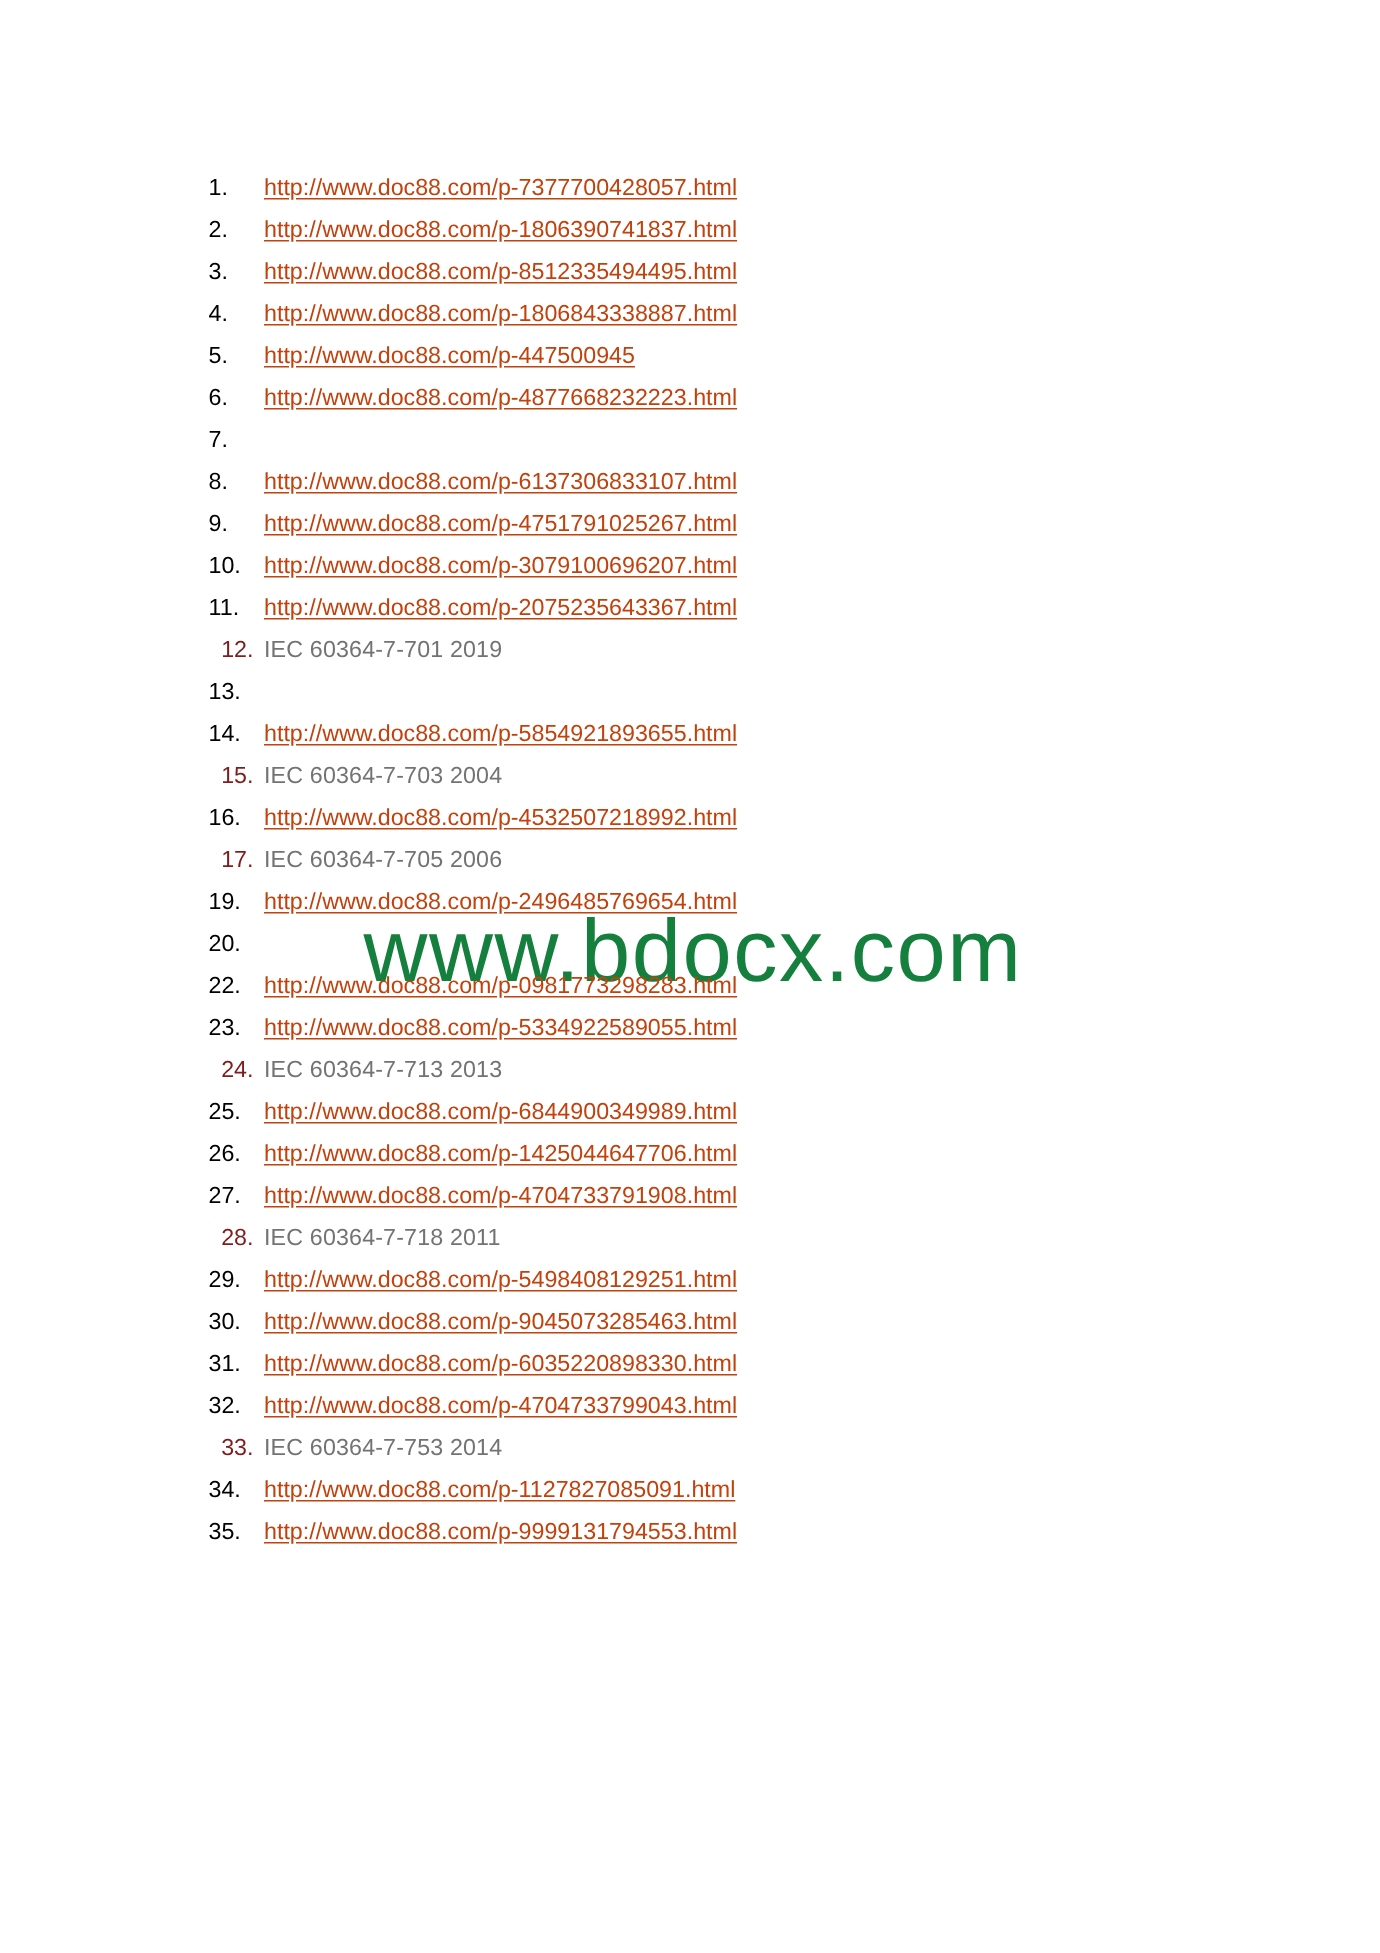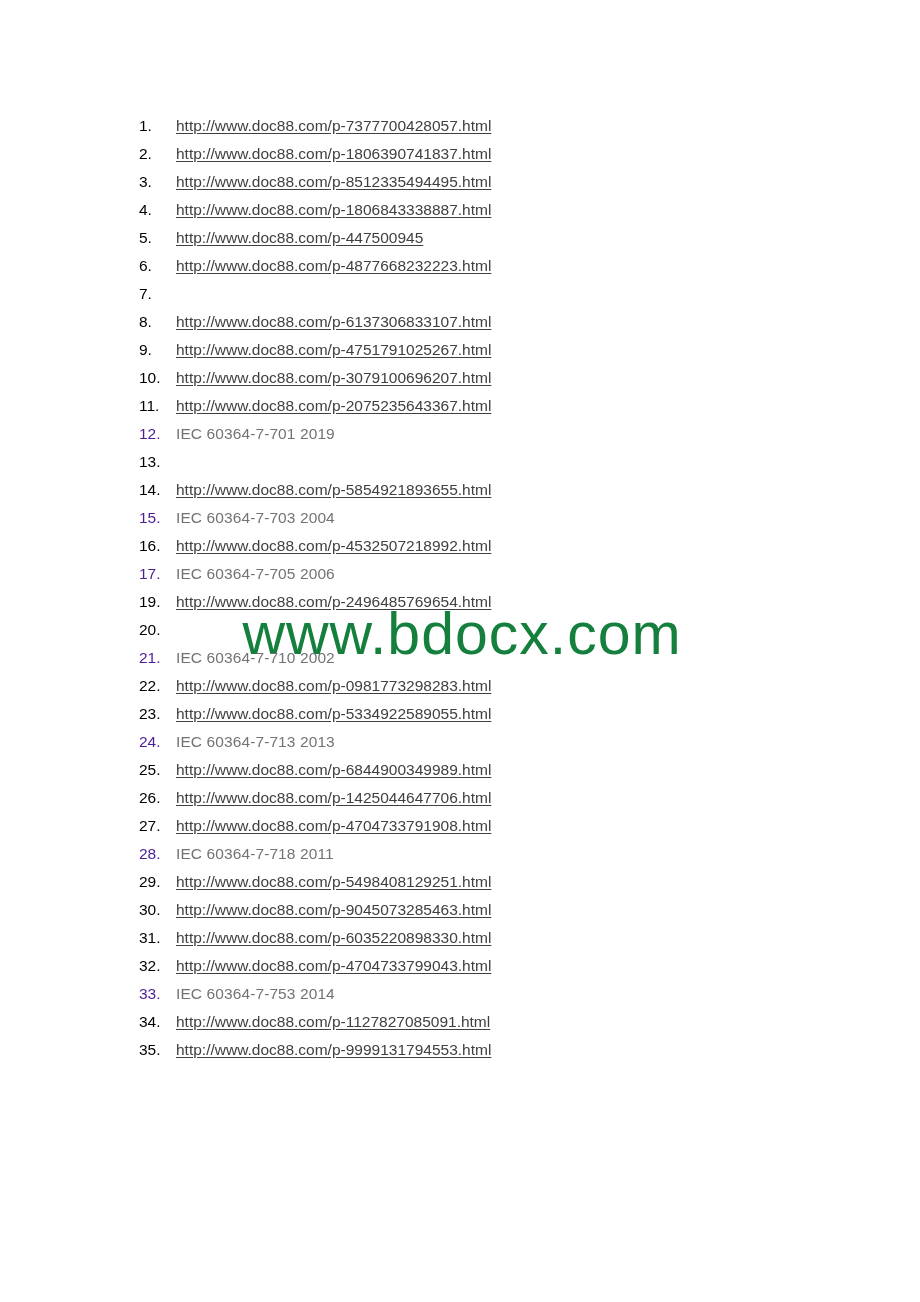--- a/index.html
+++ b/index.html
@@ -64,24 +64,25 @@
     position: absolute;
     left: 139px;
     top: 0;
     width: 30px;
     text-align: left;
     font-size: 15.5px;
     line-height: 28px;
     color: #000000;
   }
   li.list-item.is-ref .item-number {
-    color: #4c1d95;
+    color: #7f1d1d;
+    text-align: right;
   }
   .item-link {
-    color: #404040;
+    color: #c2410c;
     text-decoration: underline;
     text-underline-offset: 2px;
     font-size: 15.5px;
     cursor: pointer;
   }
   .item-ref {
     color: #737373;
     font-size: 15.5px;
     letter-spacing: 0.1px;
   }
@@ -107,21 +108,20 @@
         <li class="list-item"><span class="item-number">10.</span><a class="item-link" href="#">http://www.doc88.com/p-3079100696207.html</a></li>
         <li class="list-item"><span class="item-number">11.</span><a class="item-link" href="#">http://www.doc88.com/p-2075235643367.html</a></li>
         <li class="list-item is-ref"><span class="item-number">12.</span><span class="item-ref">IEC 60364-7-701 2019</span></li>
         <li class="list-item"><span class="item-number">13.</span></li>
         <li class="list-item"><span class="item-number">14.</span><a class="item-link" href="#">http://www.doc88.com/p-5854921893655.html</a></li>
         <li class="list-item is-ref"><span class="item-number">15.</span><span class="item-ref">IEC 60364-7-703 2004</span></li>
         <li class="list-item"><span class="item-number">16.</span><a class="item-link" href="#">http://www.doc88.com/p-4532507218992.html</a></li>
         <li class="list-item is-ref"><span class="item-number">17.</span><span class="item-ref">IEC 60364-7-705 2006</span></li>
         <li class="list-item"><span class="item-number">19.</span><a class="item-link" href="#">http://www.doc88.com/p-2496485769654.html</a></li>
         <li class="list-item"><span class="item-number">20.</span></li>
-        <li class="list-item is-ref"><span class="item-number">21.</span><span class="item-ref">IEC 60364-7-710 2002</span></li>
         <li class="list-item"><span class="item-number">22.</span><a class="item-link" href="#">http://www.doc88.com/p-0981773298283.html</a></li>
         <li class="list-item"><span class="item-number">23.</span><a class="item-link" href="#">http://www.doc88.com/p-5334922589055.html</a></li>
         <li class="list-item is-ref"><span class="item-number">24.</span><span class="item-ref">IEC 60364-7-713 2013</span></li>
         <li class="list-item"><span class="item-number">25.</span><a class="item-link" href="#">http://www.doc88.com/p-6844900349989.html</a></li>
         <li class="list-item"><span class="item-number">26.</span><a class="item-link" href="#">http://www.doc88.com/p-1425044647706.html</a></li>
         <li class="list-item"><span class="item-number">27.</span><a class="item-link" href="#">http://www.doc88.com/p-4704733791908.html</a></li>
         <li class="list-item is-ref"><span class="item-number">28.</span><span class="item-ref">IEC 60364-7-718 2011</span></li>
         <li class="list-item"><span class="item-number">29.</span><a class="item-link" href="#">http://www.doc88.com/p-5498408129251.html</a></li>
         <li class="list-item"><span class="item-number">30.</span><a class="item-link" href="#">http://www.doc88.com/p-9045073285463.html</a></li>
         <li class="list-item"><span class="item-number">31.</span><a class="item-link" href="#">http://www.doc88.com/p-6035220898330.html</a></li>

